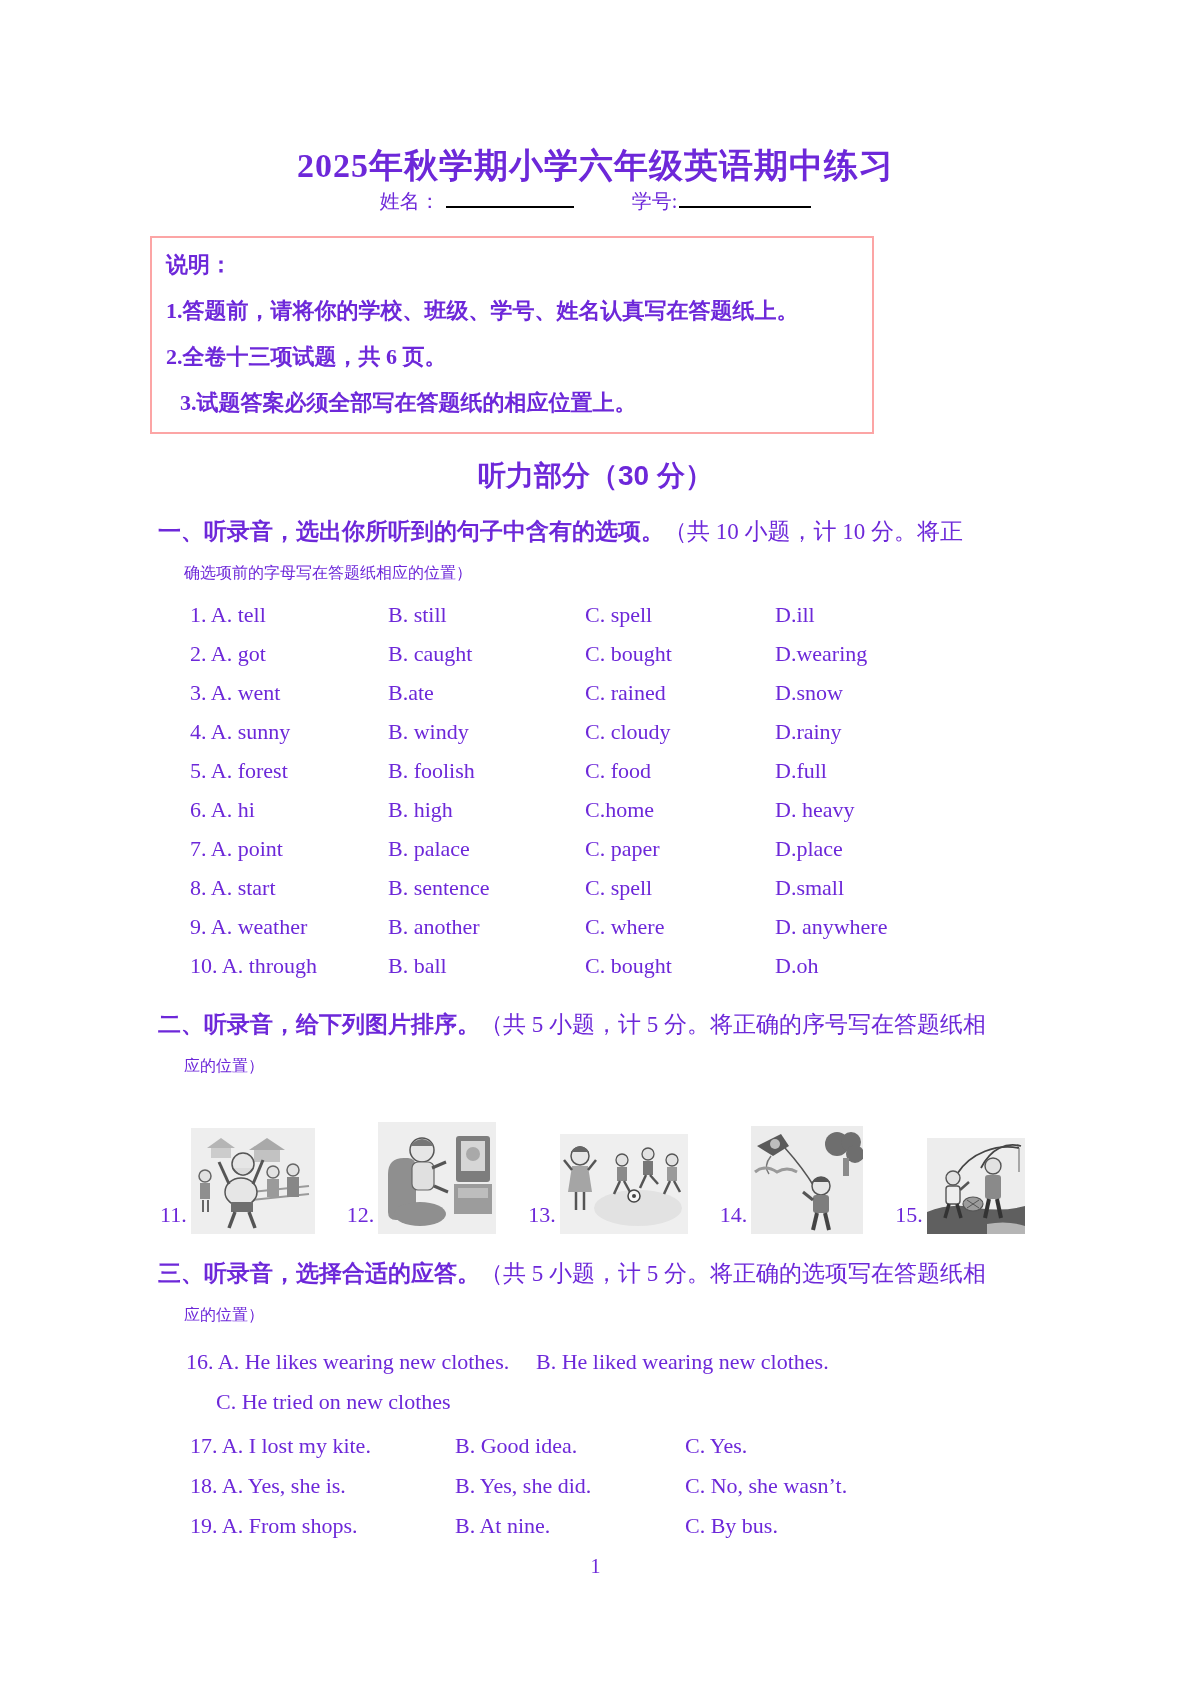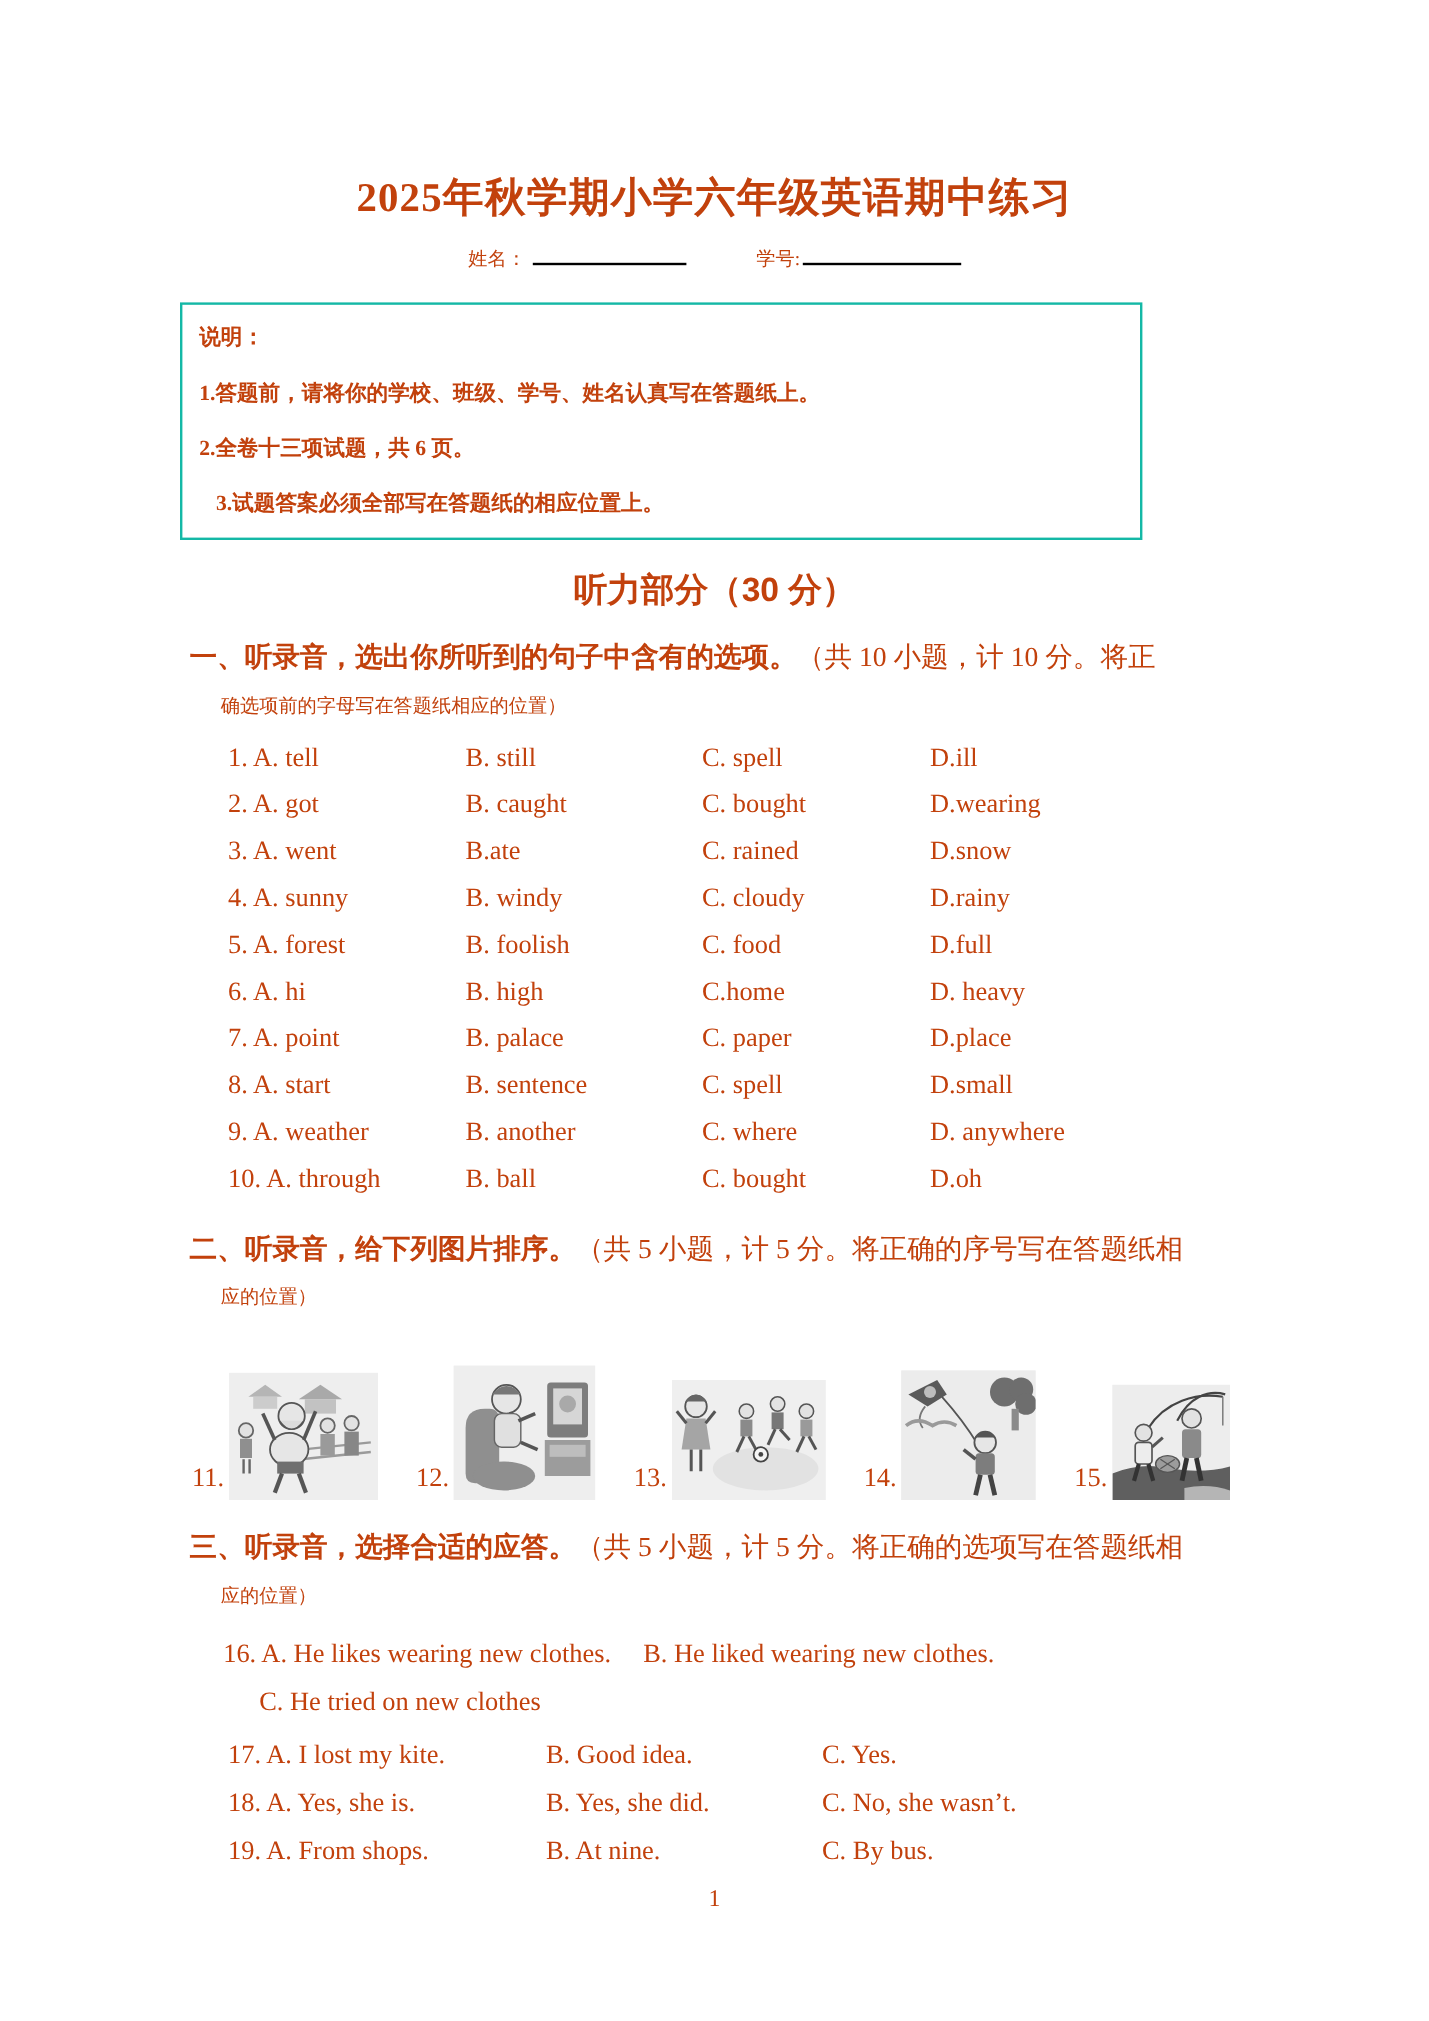--- a/index.html
+++ b/index.html
@@ -1,56 +1,55 @@
 <!DOCTYPE html>
 <html><head>
 <meta charset="utf-8">
 <style>
   html,body{margin:0;padding:0;background:#ffffff;}
   .page{
     position:relative;
     width:1191px;height:1684px;
     background:#ffffff;
-    color:#c2410c;
+    color:#6d28d9;
     font-family:"Liberation Serif","DejaVu Serif",serif;
     overflow:hidden;
     border-radius:14px;
   }
   .title{
     margin:0;
     padding-top:146px;
     text-align:center;
     font-size:34px;
     line-height:40px;
     font-weight:bold;
     letter-spacing:1px;
     font-family:"Liberation Serif","DejaVu Serif",serif;
   }
   .name-line{
-    margin-top:16px;
     text-align:center;
-    font-size:16px;
+    font-size:20px;
     line-height:30px;
   }
   .blank{
     display:inline-block;
     width:128px;
     height:6px;
     border-bottom:2px solid #000;
     margin-left:6px;
   }
   .blank.id-blank{margin-left:2px;width:132px;}
   .id-label{margin-left:58px;}
   .instructions{
     box-sizing:border-box;
     margin:20px 0 0 150px;
-    width:802px;
-    border:2px solid #14b8a6;
+    width:724px;
+    border:2px solid #fca5a5;
     padding:12px 18px 14px 14px;
-    font-size:18px;
+    font-size:22px;
     font-weight:bold;
   }
   .instructions p{margin:0 0 16px 0;line-height:30px;}
   .instructions p:last-child{margin-bottom:0;margin-left:14px;}
   .part-title{
     margin:26px 0 0 0;
     text-align:center;
     font-size:28px;
     line-height:32px;
     font-weight:bold;

